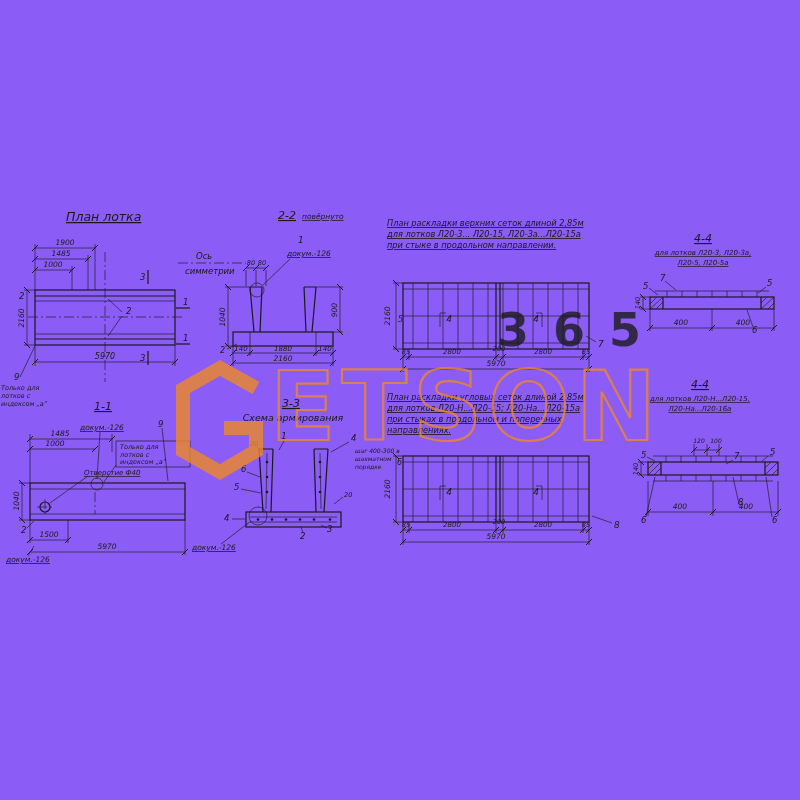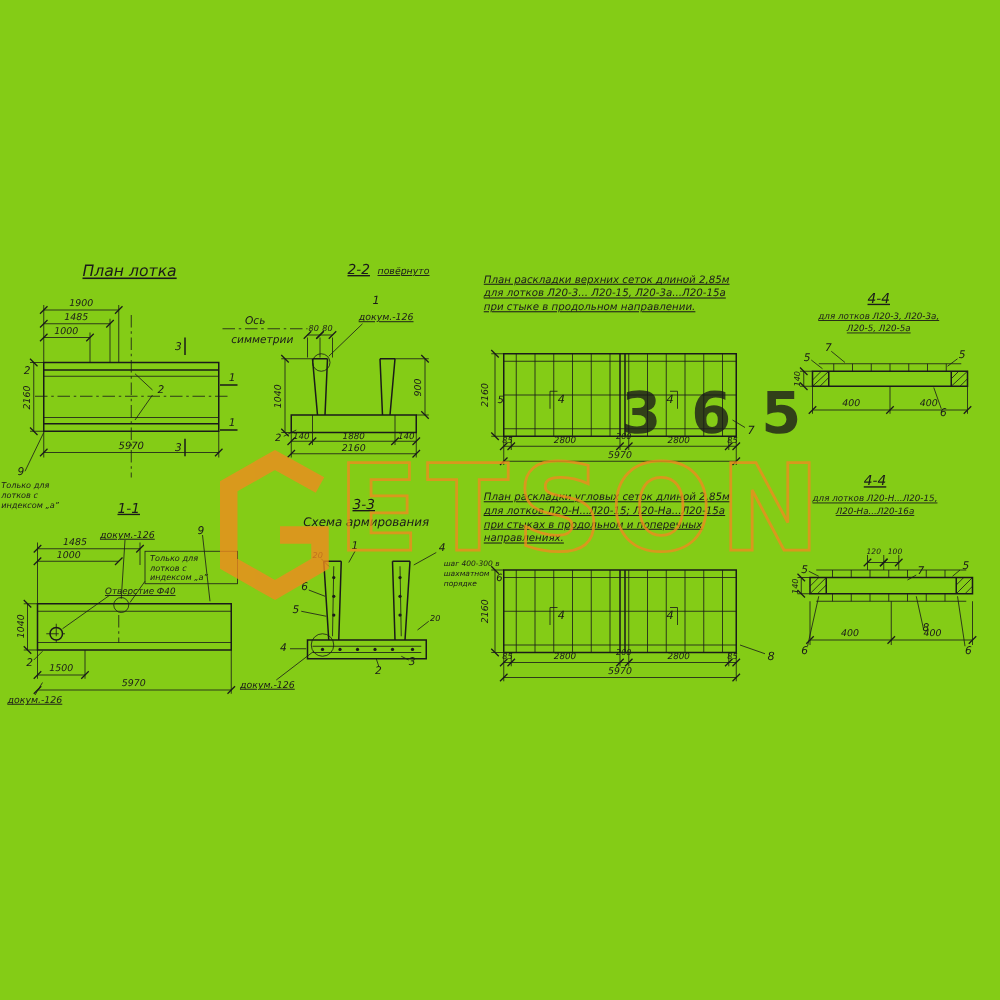--- a/index.html
+++ b/index.html
@@ -1,16 +1,16 @@
 <!DOCTYPE html>
 <html><head>
 <meta charset="utf-8">
 <style>
   html,body{margin:0;padding:0;background:#fff;}
-  .page{position:relative;width:800px;height:800px;background:#84cc16;overflow:hidden;
+  .page{position:relative;width:800px;height:800px;background:#8b5cf6;overflow:hidden;
         font-family:"DejaVu Sans",sans-serif;}
   svg{position:absolute;left:0;top:0;}
   svg text{font-family:"DejaVu Sans",sans-serif;font-style:italic;fill:#1a1a1a;}
   .ln{stroke:#1a1a1a;stroke-width:1.2;fill:none;}
   .tn{stroke:#1a1a1a;stroke-width:0.65;fill:none;}
   .dm{stroke:#1a1a1a;stroke-width:0.65;fill:none;marker-start:url(#tk);marker-end:url(#tk);}
   .cl{stroke-dasharray:10 3 2 3;}
   .sl{stroke:#1a1a1a;stroke-width:1;fill:none;}
   .dot{fill:#1a1a1a;stroke:none;}
   .t12{font-size:12.5px}.t11{font-size:11px}.t95{font-size:9.5px}.t9{font-size:9px}

